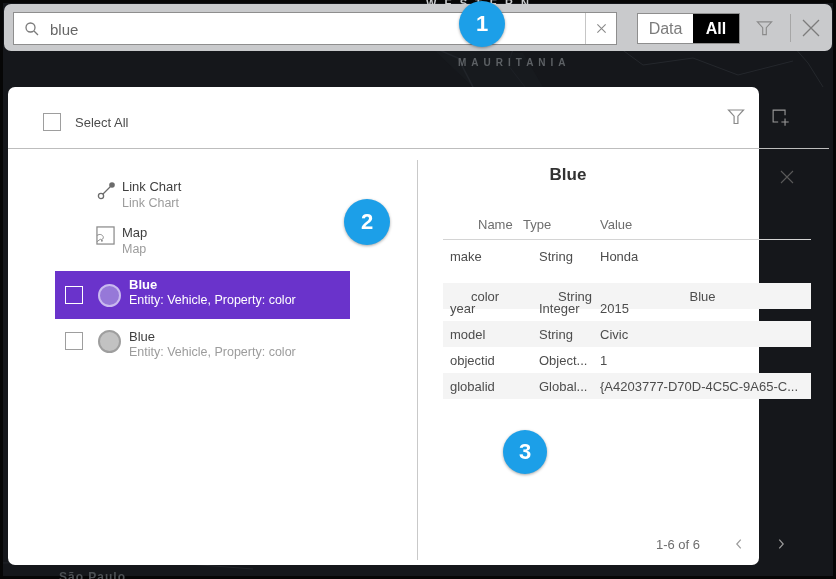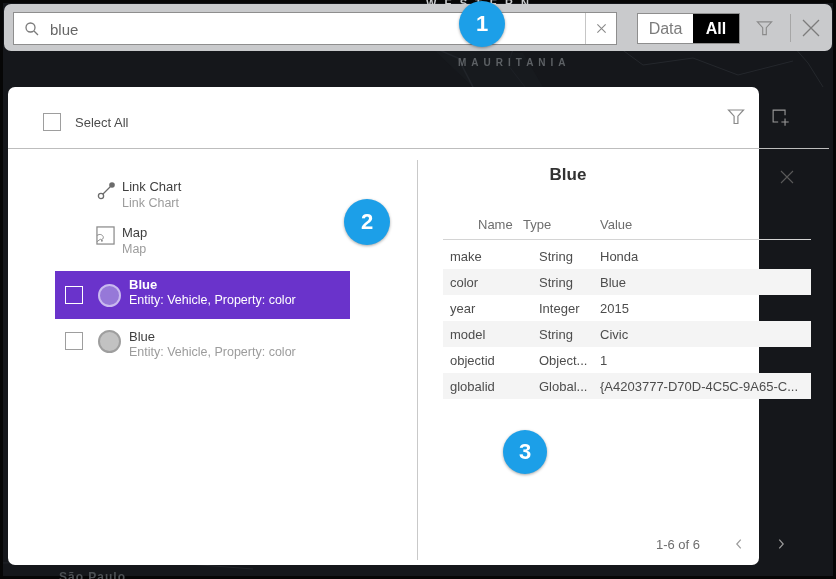--- a/index.html
+++ b/index.html
@@ -76,21 +76,21 @@
   #detail-close{left:769px;top:80px;width:20px;height:20px;}
   .thead{position:absolute;top:130px;font-size:13px;color:#6e6e6e;}
   #th-name{left:442px;margin-left:28px;} #th-type{left:515px;} #th-value{left:592px;}
   #thead-hr{left:435px;top:152px;width:368px;height:1px;background:#d4d4d4;}
   .trow{position:absolute;left:435px;width:368px;height:26px;font-size:13px;color:#4d4d4d;}
   .trow.alt{background:#f4f4f4;}
   .trow span{position:absolute;top:6px;white-space:nowrap;overflow:hidden;}
   .trow .c-name{left:7px;width:70px;}
   .trow .c-type{left:80px;width:72px;margin-left:16px;}
   .trow .c-value{left:157px;width:205px;}
-  #row0{top:156px;} #row1{top:182px;} #row2{top:208px;}
+  #row0{top:156px;} #row1{top:196px;text-align:center;} #row2{top:208px;}
   #row3{top:234px;} #row4{top:260px;} #row5{top:286px;}
   
   #pag-label{left:600px;top:450px;width:92px;text-align:right;font-size:13px;color:#6e6e6e;}
   #pag-prev{left:720px;top:446px;width:22px;height:22px;}
   #pag-next{left:762px;top:446px;width:22px;height:22px;}
 </style>
 </head>
 <body>
 
 <div id="screen">

